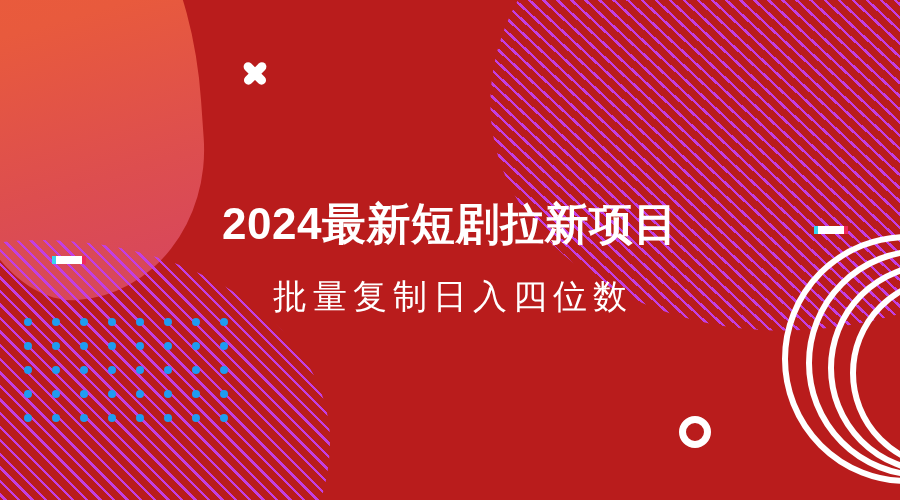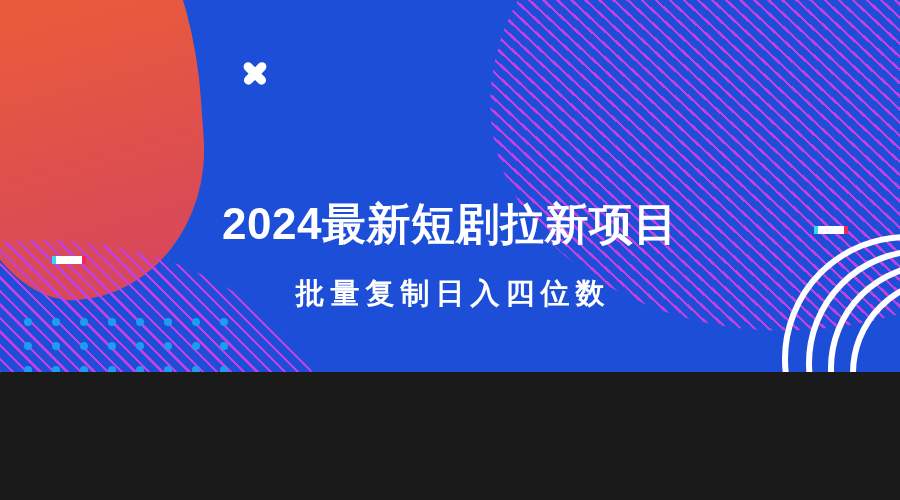--- a/index.html
+++ b/index.html
@@ -3,23 +3,23 @@
 <meta charset="utf-8">
 <style>
   html, body {
     margin: 0;
     padding: 0;
     background: #1a1a1a;
   }
   #poster {
     position: relative;
     width: 900px;
-    height: 372px;
+    height: 500px;
     overflow: hidden;
-    background: #1d4ed8;
+    background: #b91c1c;
     font-family: "Liberation Sans", "DejaVu Sans", sans-serif;
     user-select: none;
   }
 
   
   .layer {
     position: absolute;
     top: 0; left: 0;
     width: 900px;
     height: 500px;
@@ -166,22 +166,22 @@
     color: #ffffff;
     font-size: 44px;
     font-weight: bold;
     line-height: 1.28;
     letter-spacing: 0.5px;
     margin: 0;
     white-space: nowrap;
   }
   .subline {
     color: #ffffff;
-    font-size: 29px;
-    font-weight: bold;
+    font-size: 34px;
+    font-weight: normal;
     letter-spacing: 6px;
     margin: 22px 0 16px 0;
     white-space: nowrap;
     text-indent: 6px;
   }
 </style>
 </head>
 <body>
 
 <div id="poster">

